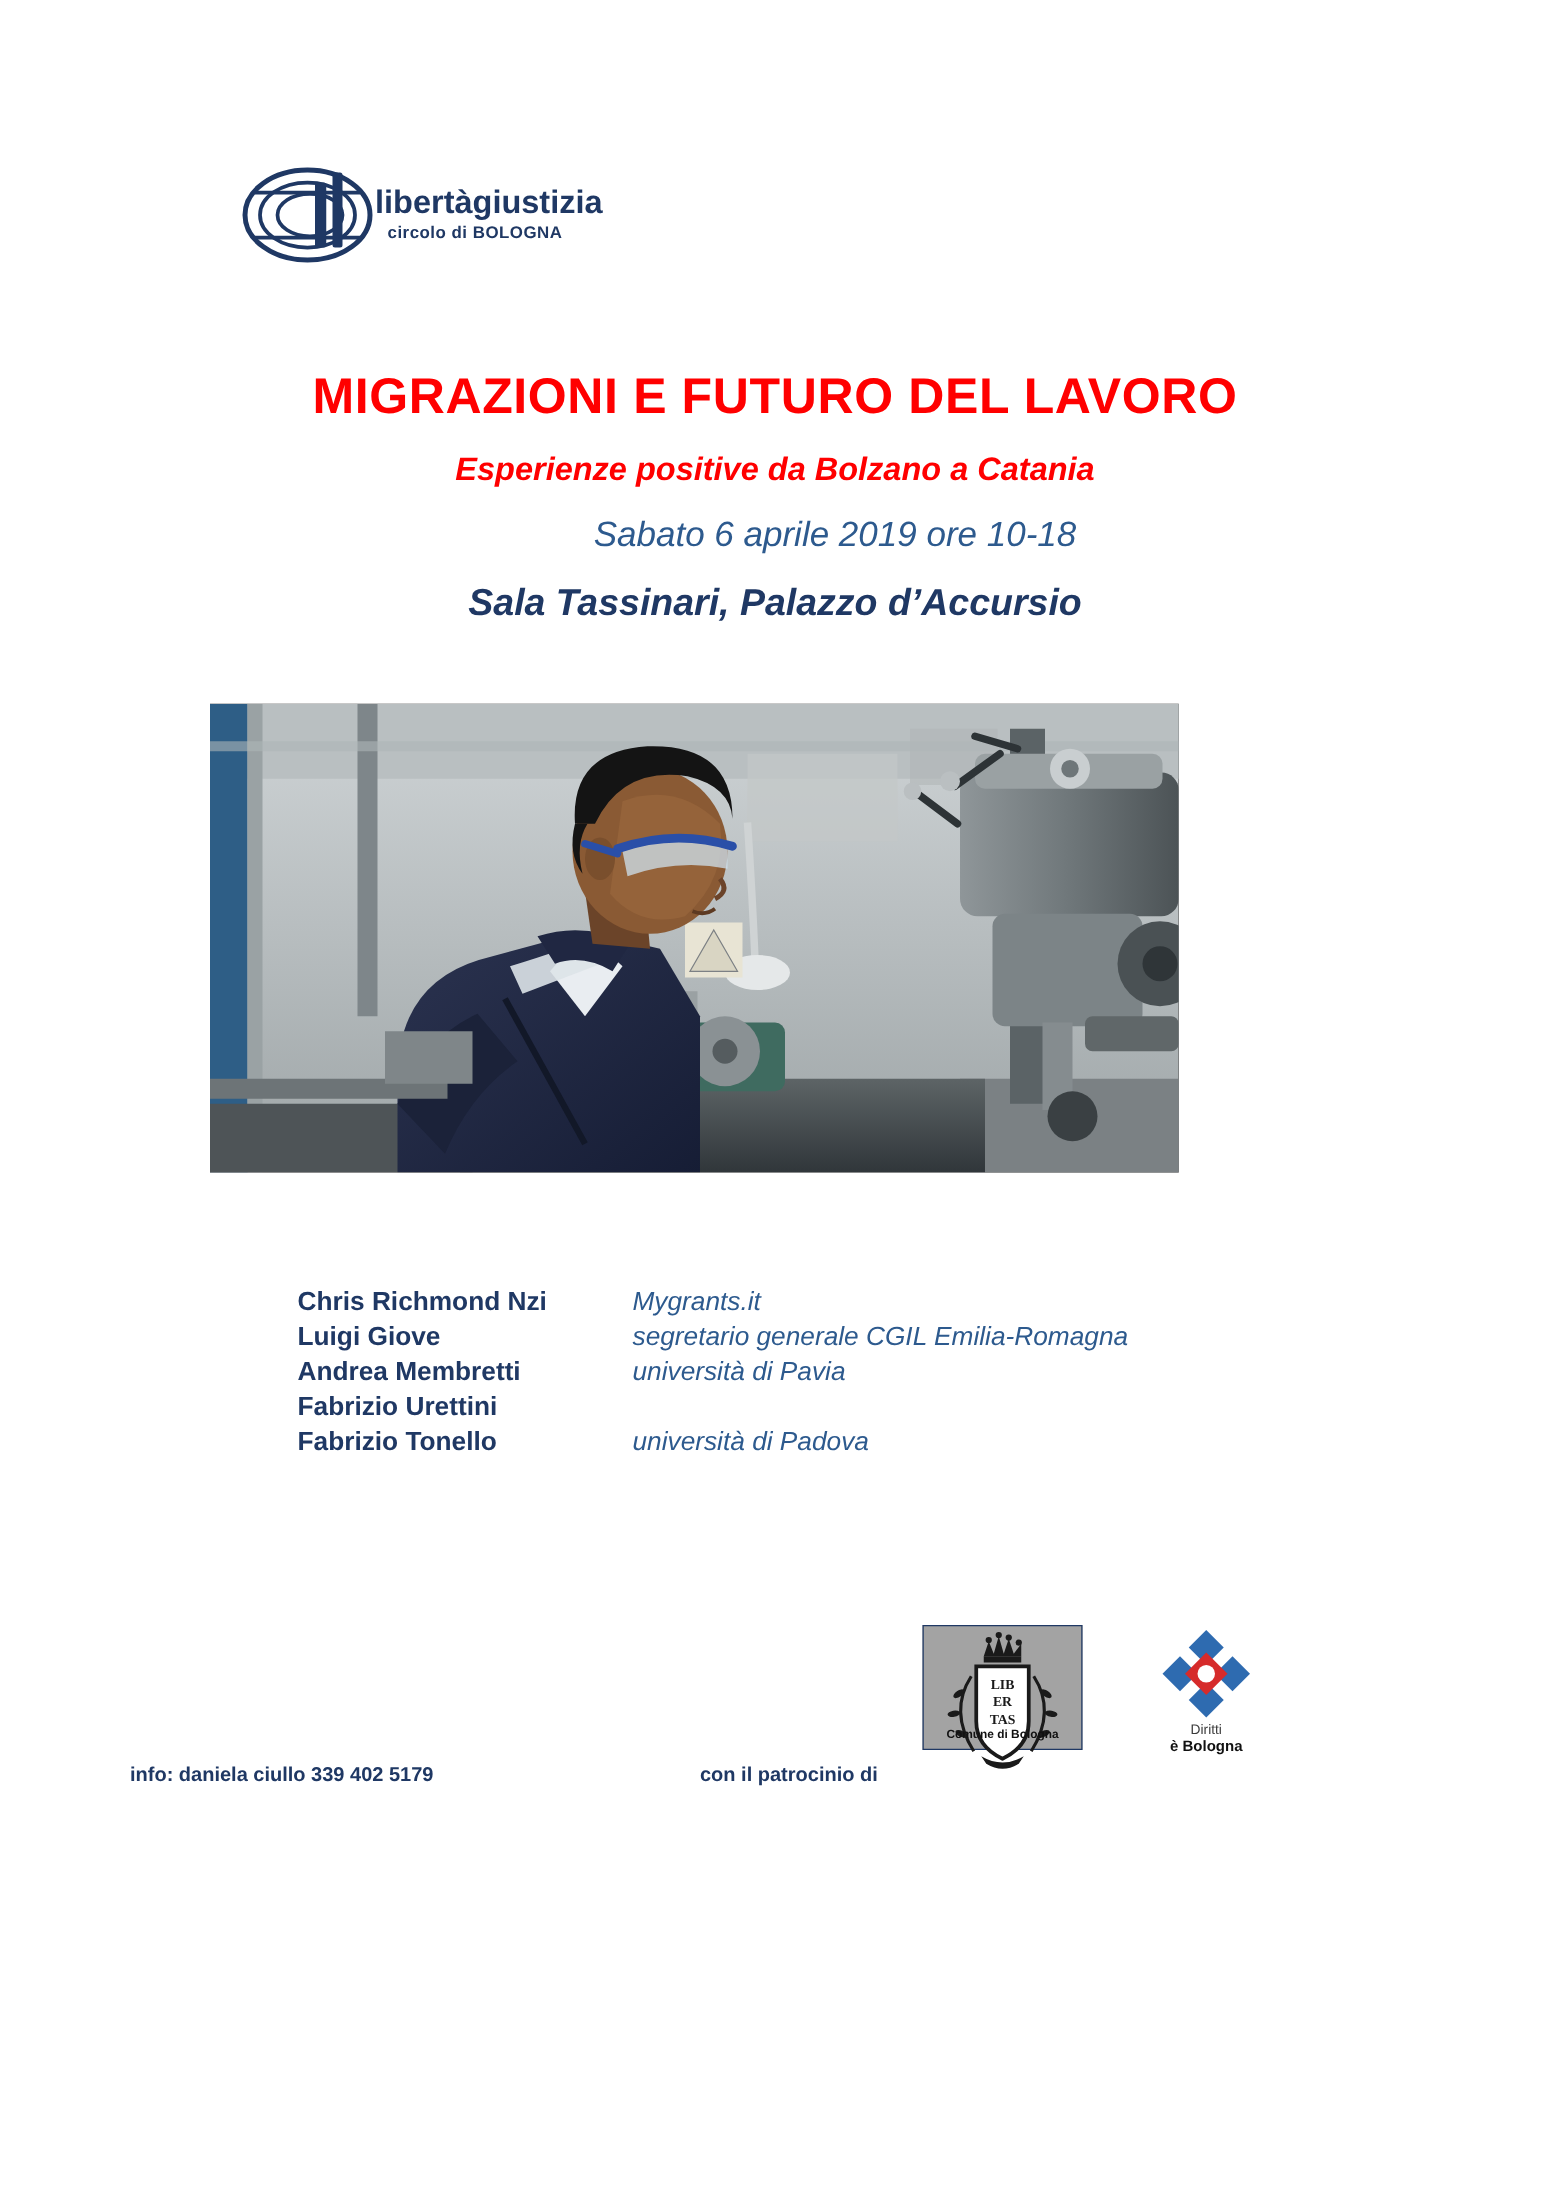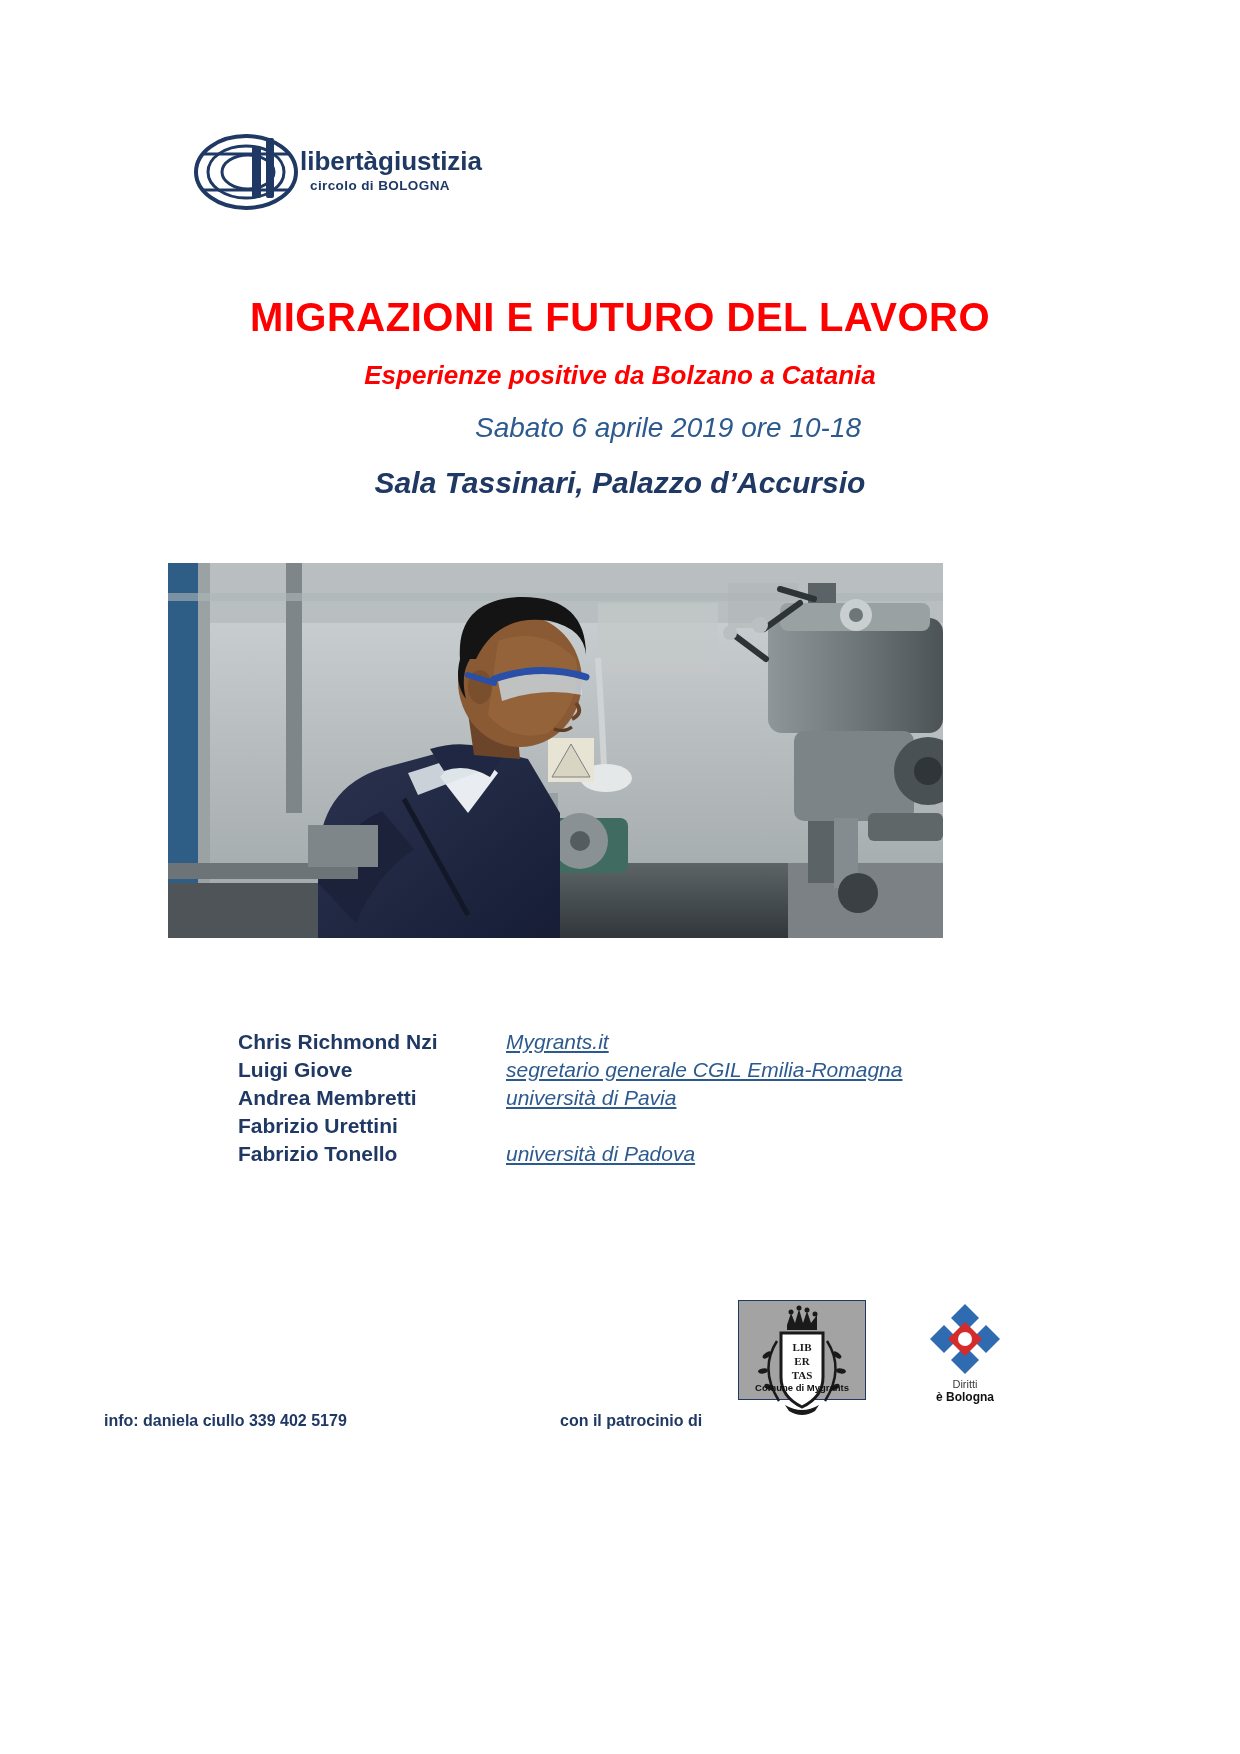--- a/index.html
+++ b/index.html
@@ -107,21 +107,20 @@
     font-size: 21px;
     font-weight: bold;
     color: #1f3864;
     white-space: nowrap;
   }
   .speaker-aff {
     font-size: 21px;
     font-style: italic;
     color: #2d5a8e;
     white-space: nowrap;
-    text-decoration: underline;
   }
 
   
   .info-line {
     position: absolute;
     left: 104px;
     top: 1412px;
     font-size: 16px;
     font-weight: bold;
     color: #1f3864;
@@ -364,21 +363,21 @@
         <ellipse cx="28" cy="54" rx="5" ry="2.5" transform="rotate(-35 28 54)"></ellipse>
         <ellipse cx="24" cy="70" rx="5" ry="2.5" transform="rotate(-10 24 70)"></ellipse>
         <ellipse cx="30" cy="86" rx="5" ry="2.5" transform="rotate(25 30 86)"></ellipse>
         <ellipse cx="98" cy="54" rx="5" ry="2.5" transform="rotate(35 98 54)"></ellipse>
         <ellipse cx="102" cy="70" rx="5" ry="2.5" transform="rotate(10 102 70)"></ellipse>
         <ellipse cx="96" cy="86" rx="5" ry="2.5" transform="rotate(-25 96 86)"></ellipse>
       </g>
 
       <path d="M46 104 Q63 114 80 104 L76 110 Q63 118 50 110 Z" fill="#1a1a1a"></path>
     </svg>
-    <div class="crest-caption">Comune di Mygrants</div>
+    <div class="crest-caption">Comune di Bologna</div>
   </div>
 
   <div class="diritti">
     <svg width="74" height="74" viewBox="0 0 74 74">
       <g fill="#2e6bb0">
         <path d="M37 2 L51 16 L37 30 L23 16 Z"></path>
         <path d="M72 37 L58 51 L44 37 L58 23 Z"></path>
         <path d="M37 72 L23 58 L37 44 L51 58 Z"></path>
         <path d="M2 37 L16 23 L30 37 L16 51 Z"></path>
       </g>

